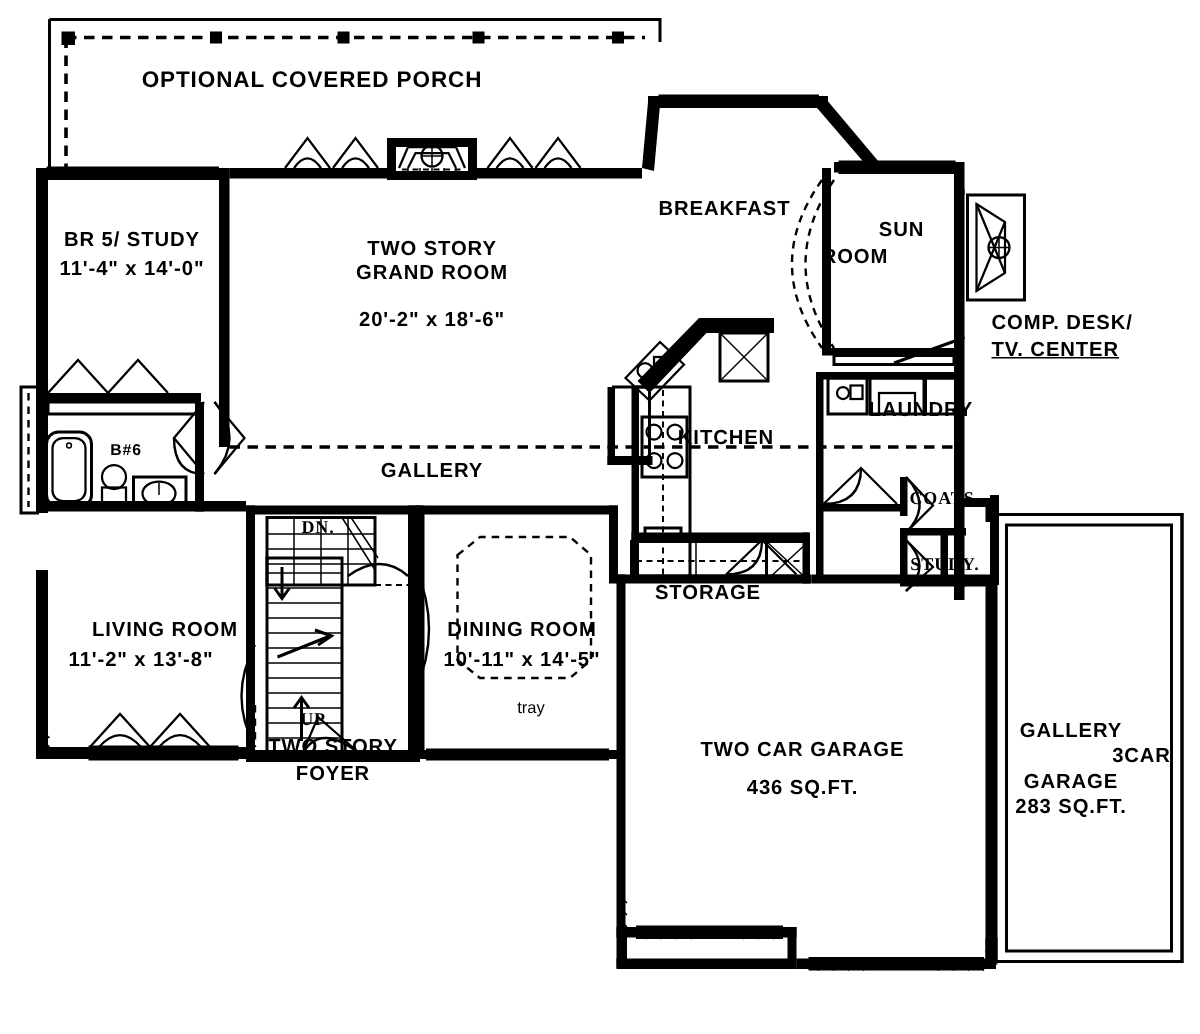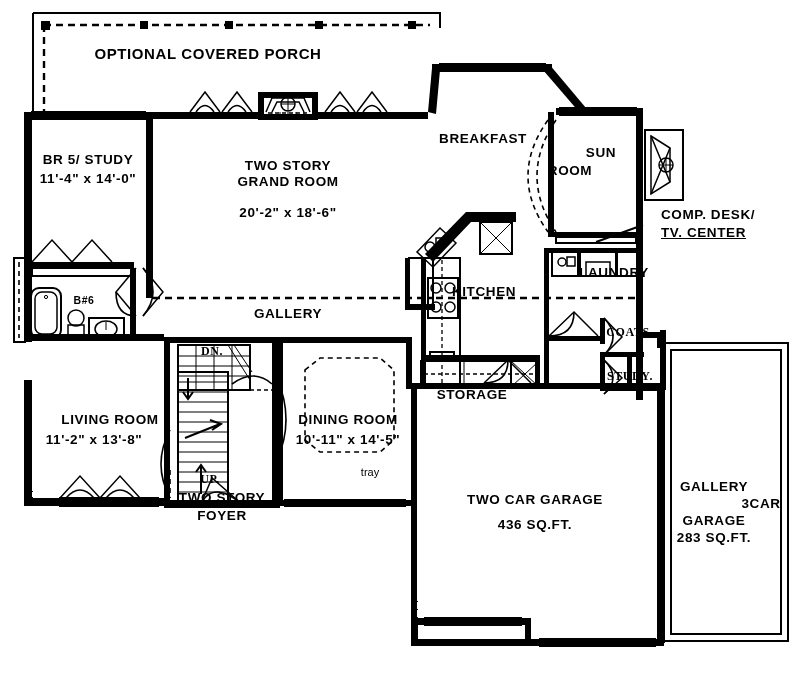--- a/index.html
+++ b/index.html
@@ -50,21 +50,21 @@
     transform: translateX(-50%);
     line-height: 1.12;
     -webkit-font-smoothing: none;
   }
   .lbl-lg  { font-size: 15px; }
   .lbl-md  { font-size: 13.5px; }
   .lbl-sm  { font-size: 12px; font-family: Liberation Serif, serif; }
   .lbl-xs  { font-size: 10.5px; }
   .lbl-tray{ font-size: 11px; font-weight: normal;
              font-family: "Liberation Sans", sans-serif;
-             letter-spacing: 0; margin-left: 16px; }
+             letter-spacing: 0; }
   .lbl-left { transform: none; text-align: left; }
 </style>
 </head>
 <body>
 
 <div id="plan-root">
 
   <svg id="floorplan" viewBox="0 0 800 689">
 
     <g>

